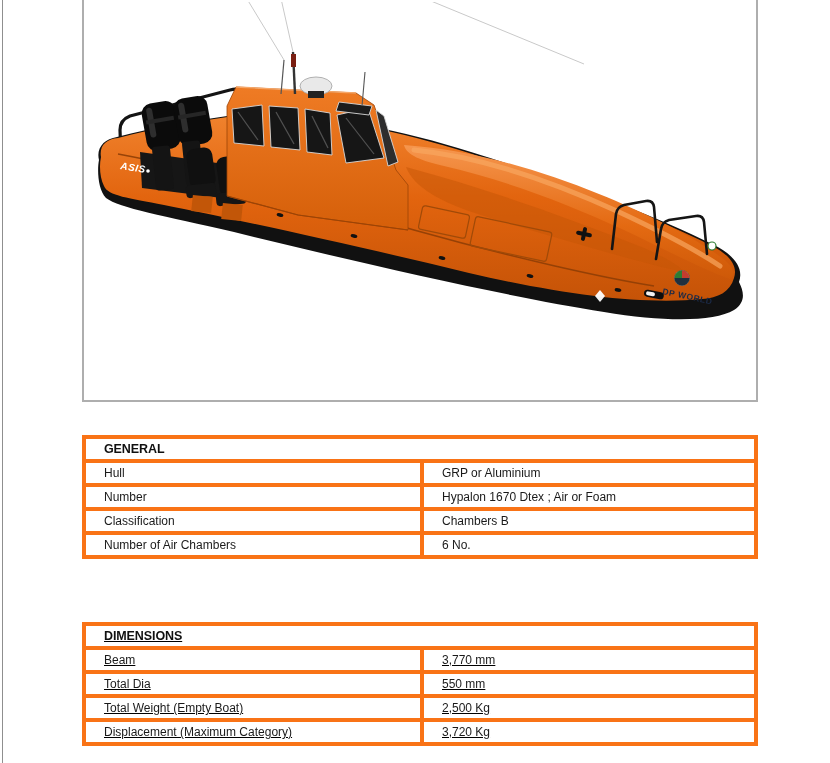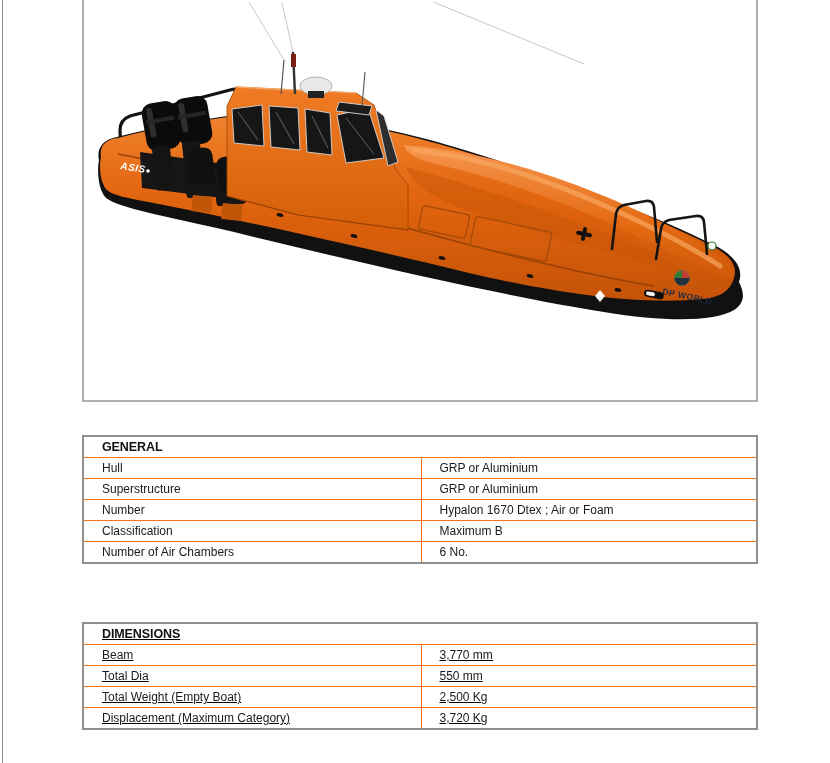--- a/index.html
+++ b/index.html
@@ -14,21 +14,21 @@
   }
   .image-frame svg{display:block;margin-top:3px;}
   table.spec-table{
     position:absolute;left:82px;width:676px;
     border-collapse:collapse;table-layout:fixed;
     border:2px solid #8e8e8e;background:#ffffff;
   }
   table.general{top:435px;}
   table.dimensions{top:622px;text-decoration:underline;}
   .spec-table th,.spec-table td{
-    border:1px solid #f97316;
+    border:4px solid #f97316;
     height:20px;vertical-align:middle;text-align:left;
     padding:0 4px 0 18px;
     font-size:12px;color:#1a1a1a;
     white-space:nowrap;overflow:hidden;
   }
   .spec-table th{
     font-size:12.5px;font-weight:bold;color:#101010;letter-spacing:-0.1px;
   }
   col.c1{width:338px;}
 </style>
@@ -196,30 +196,26 @@
       <tr>
         <th colspan="2">GENERAL</th>
       </tr>
     </thead>
     <tbody>
       <tr>
         <td>Hull</td>
         <td>GRP or Aluminium</td>
       </tr>
       <tr>
-        <td>Superstructure</td>
-        <td>GRP or Aluminium</td>
-      </tr>
-      <tr>
         <td>Number</td>
         <td>Hypalon 1670 Dtex ; Air or Foam</td>
       </tr>
       <tr>
         <td>Classification</td>
-        <td>Maximum B</td>
+        <td>Chambers B</td>
       </tr>
       <tr>
         <td>Number of Air Chambers</td>
         <td>6 No.</td>
       </tr>
     </tbody>
   </table>
 
   <table class="spec-table dimensions">
     <colgroup>

